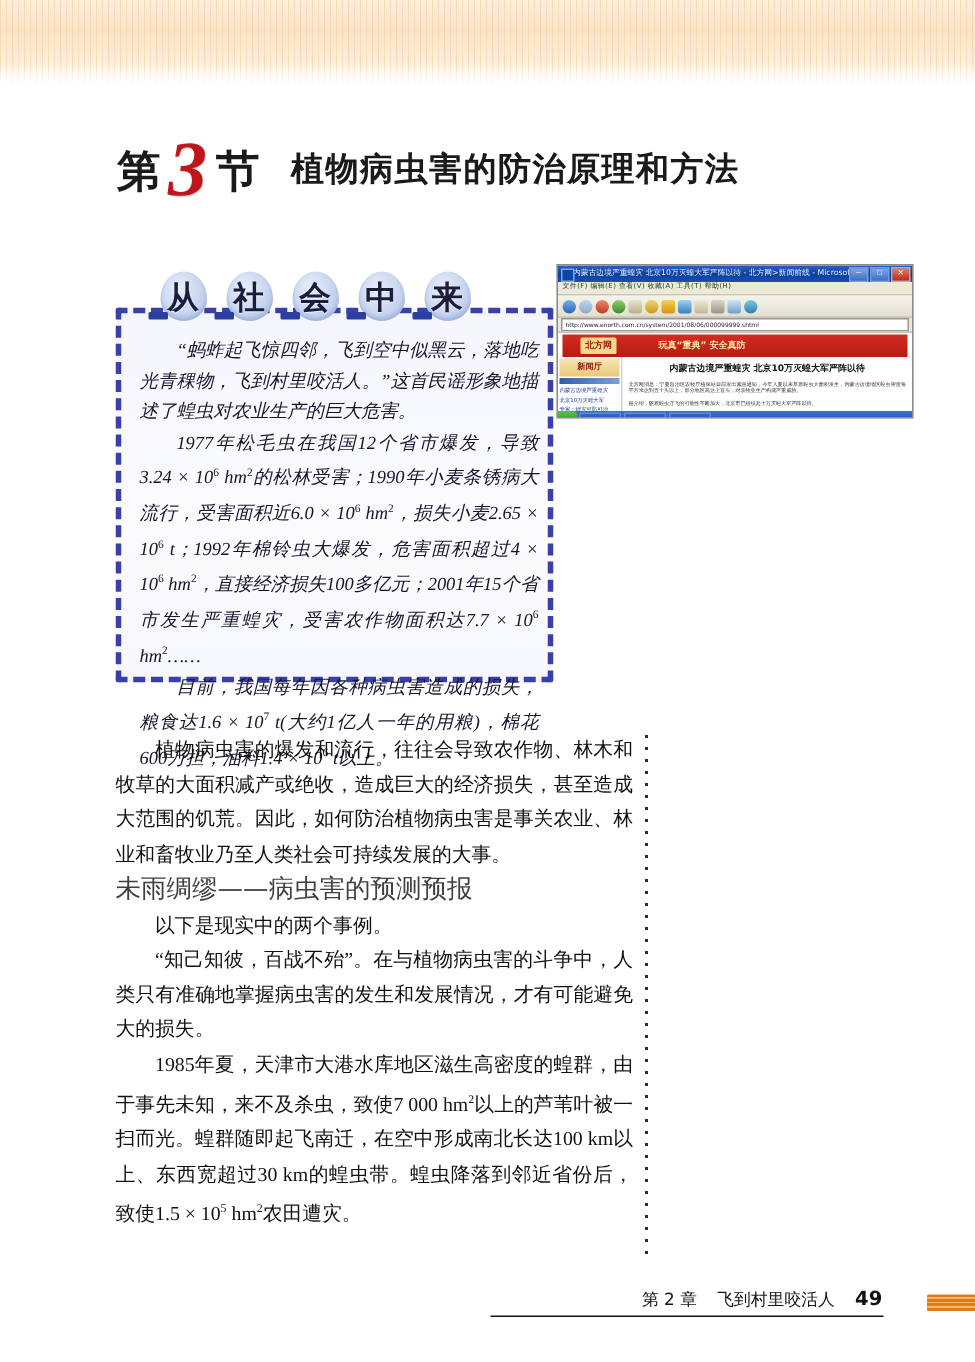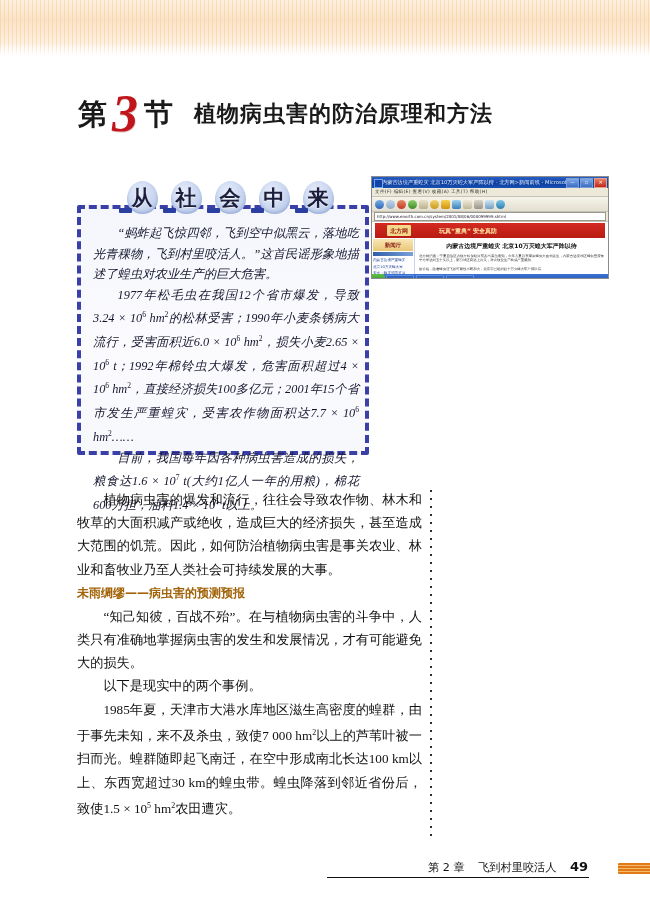--- a/index.html
+++ b/index.html
@@ -47,21 +47,21 @@
 
   
   #society-box{
     position:absolute;left:77px;top:205px;width:292px;height:250px;
     background:linear-gradient(180deg,#f4f6fc 0%,#fbfbfe 55%,#f7f8fc 100%);
     border:4px dashed #3b3fa8;
     border-radius:2px;
     box-sizing:border-box;
   }
   #society-header{
-    position:absolute;left:120px;top:181px;width:252px;height:34px;
+    position:absolute;left:100px;top:181px;width:252px;height:34px;
     z-index:5;
   }
   .hdr-char{
     position:relative;display:inline-block;width:44px;height:34px;
     text-align:center;
   }
   .hdr-char .blob{
     position:absolute;left:7px;top:0;width:31px;height:33px;
     border-radius:50% 50% 50% 50%/55% 55% 45% 45%;
     background:radial-gradient(ellipse at 40% 35%,#e8eefb 0%,#c9d6f0 55%,#aabfe4 100%);
@@ -163,22 +163,22 @@
   
   #body-col{
     position:absolute;left:77px;top:488px;width:345px;
     font-family:"Liberation Serif","DejaVu Serif",serif;
     font-size:13.2px;line-height:23.2px;color:#111;
     text-align:justify;
   }
   #body-col p{margin:0;text-indent:2em;}
   #body-col sup{font-size:.6em;vertical-align:super;}
   .sub-head{
-    color:#a16207;font-weight:bold;text-indent:0 !important;
-    font-size:12px;line-height:24px;
+    color:#404040;font-weight:normal;text-indent:0 !important;
+    font-size:17px;line-height:24px;
     font-family:"DejaVu Sans","Liberation Sans",sans-serif;
   }
 
   
   #margin-rule{
     position:absolute;left:430px;top:490px;width:2px;height:350px;
     background-image:linear-gradient(180deg,#2b2b2b 0 2px,transparent 2px 100%);
     background-size:2px 8px;
   }
 
@@ -279,22 +279,22 @@
       <span class="tb-task"></span>
       <span class="tb-task"></span>
       <span class="tb-task"></span>
     </div>
   </div>
 </div>
 
 <div id="body-col">
   <p>植物病虫害的爆发和流行，往往会导致农作物、林木和牧草的大面积减产或绝收，造成巨大的经济损失，甚至造成大范围的饥荒。因此，如何防治植物病虫害是事关农业、林业和畜牧业乃至人类社会可持续发展的大事。</p>
   <p class="sub-head">未雨绸缪——病虫害的预测预报</p>
+  <p>以下是现实中的两个事例。</p>
   <p>“知己知彼，百战不殆”。在与植物病虫害的斗争中，人类只有准确地掌握病虫害的发生和发展情况，才有可能避免大的损失。</p>
-  <p>以下是现实中的两个事例。</p>
   <p>1985年夏，天津市大港水库地区滋生高密度的蝗群，由于事先未知，来不及杀虫，致使7 000 hm<sup>2</sup>以上的芦苇叶被一扫而光。蝗群随即起飞南迁，在空中形成南北长达100 km以上、东西宽超过30 km的蝗虫带。蝗虫降落到邻近省份后，致使1.5 × 10<sup>5</sup> hm<sup>2</sup>农田遭灾。</p>
 </div>
 
 <div id="margin-rule"></div>
 
 <div id="footer">
   <div id="footer-rule"></div>
   <div id="footer-text">
     <span>第 2 章</span>
     <span style="margin-left:10px;">飞到村里咬活人</span>

